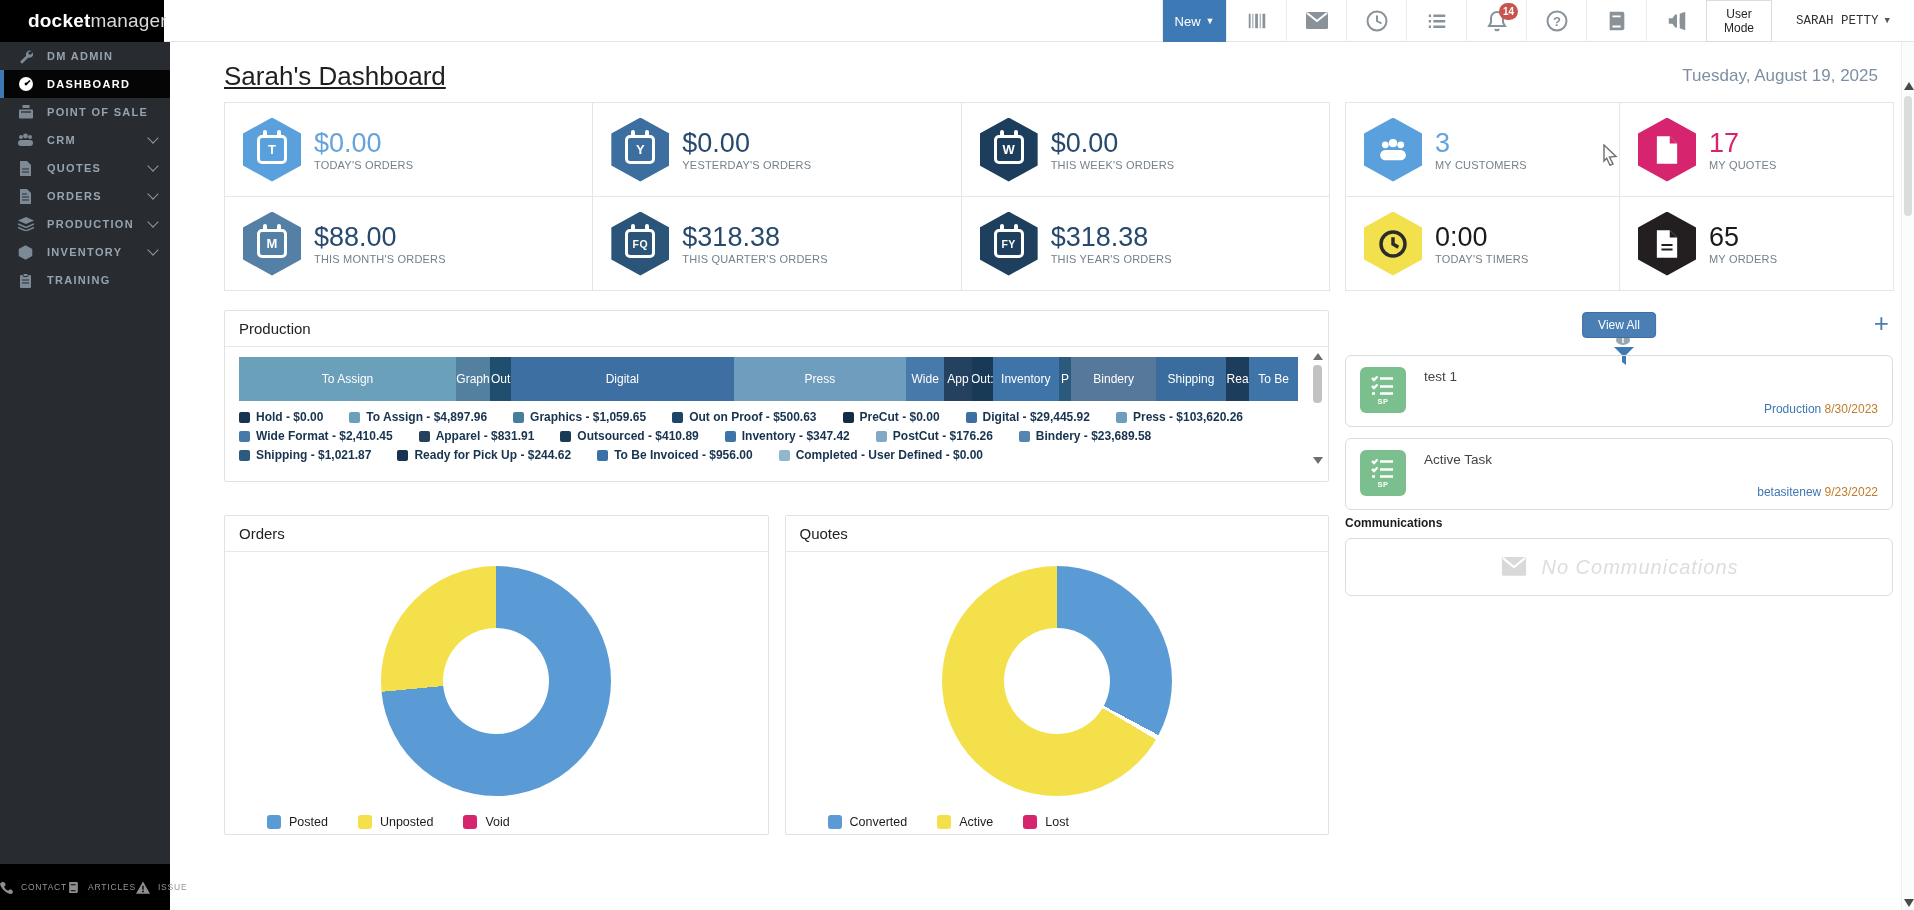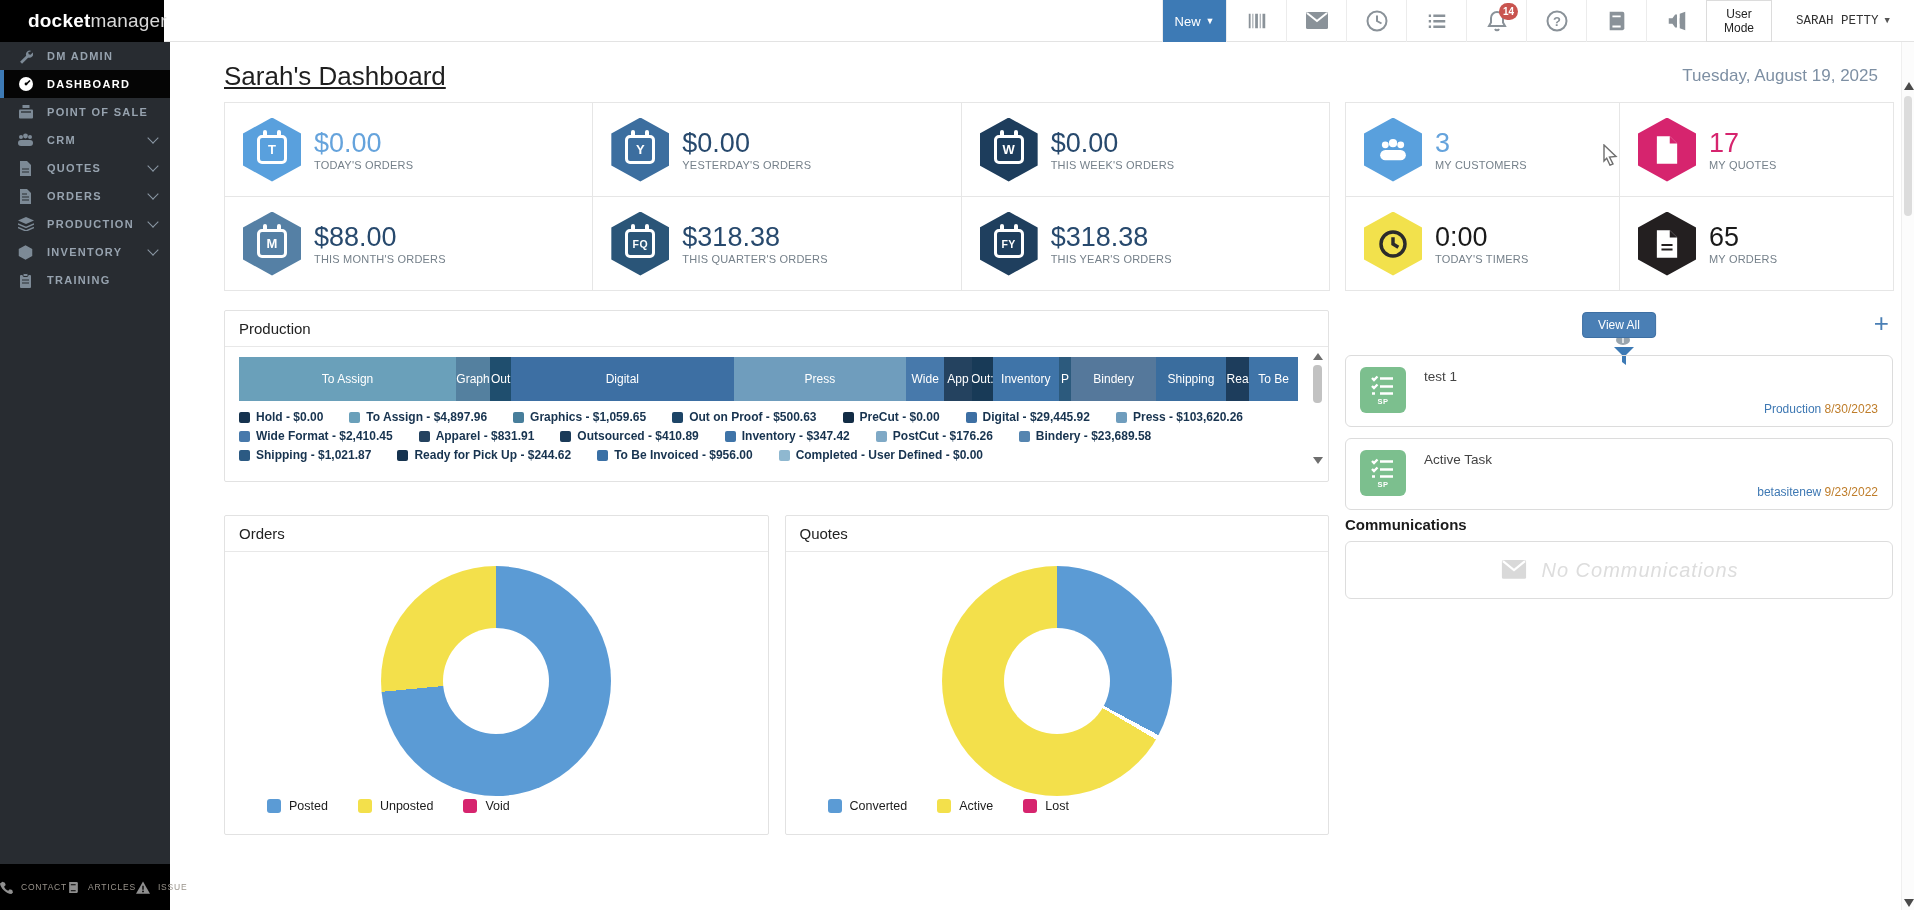--- a/index.html
+++ b/index.html
@@ -89,21 +89,21 @@
   .mini-scroll .dn { bottom:0; border-top:7px solid #6e6e6e; }
   .mini-scroll .thumb { position:absolute; top:12px; left:2px; width:9px; height:38px; background:#c2c2c2; border-radius:4px; }
 
   
   .charts-row { display:flex; gap:16px; margin-top:33px; }
   .chart-panel { width:547px; height:320px; }
   .donut { width:230px; height:230px; border-radius:50%; margin:14px auto 0; position:relative; }
   .donut::after { content:""; position:absolute; inset:27%; background:#fff; border-radius:50%; }
   .donut.orders { background:conic-gradient(#5b9bd5 0 73.5%, #f3e04b 73.5% 100%); }
   .donut.quotes { background:conic-gradient(#5b9bd5 0 32.8%, #ffffff 32.8% 33.5%, #f3e04b 33.5% 100%); }
-  .donut-legend { position:absolute; left:14px; bottom:21px; display:flex; gap:30px;padding-left:28px; }
+  .donut-legend { position:absolute; left:14px; bottom:5px; display:flex; gap:30px;padding-left:28px; }
   .dl-item { display:flex; align-items:center; gap:8px; font-size:12.5px; color:#1c1c1c; cursor:pointer; }
   .dl-sw { width:14px; height:14px; border-radius:3px; }
 
   
   .tasks-wrap { margin-top:20px; position:relative; height:180px; }
   .tasks-head { display:flex; align-items:center; height:34px; position:relative;flex-direction:column; }
   .tasks-title { font-size:18px; color:#333; }
   .info-dot { width:14px; height:14px; border-radius:50%; background:#9aa5ad; color:#fff; font-size:9px; font-weight:bold;
               display:flex; align-items:center; justify-content:center; margin:4px 0 0 8px; }
   .filter-ic { margin:2px 0 0 10px; cursor:pointer; }
@@ -112,21 +112,21 @@
   .plus-btn { position:absolute; right:4px; top:0; font-size:26px; color:#4a7fb5; font-weight:300; cursor:pointer; line-height:26px; }
   .task-card { border:1px solid #dcdcdc; border-radius:6px; height:72px; margin-top:11px; display:flex; padding:11px 14px; position:relative; cursor:pointer; }
   .task-ic { width:46px; height:46px; background:#7cbf8e; border-radius:6px; flex:none; display:flex; flex-direction:column; align-items:center; justify-content:center; gap:1px; }
   .task-ic .sp { color:#fff; font-size:7.5px; font-weight:bold; letter-spacing:.5px; }
   .task-title { font-size:13.5px; color:#444; margin:2px 0 0 18px; }
   .task-meta { position:absolute; right:14px; bottom:10px; font-size:12px; }
   .task-src { color:#3e78b3; }
   .task-date { color:#bf7d2a; }
 
   .comm-wrap { margin-top:26px; }
-  .comm-title { font-size:15px; color:#1c1c1c; font-weight:bold; padding-bottom:8px; }
+  .comm-title { font-size:12px; color:#1c1c1c; font-weight:bold; padding-bottom:8px; }
   .comm-box { border:1px solid #ddd; border-radius:6px; height:58px; display:flex; align-items:center; justify-content:center; gap:12px; }
   .comm-empty { font-size:20px; color:#ddd; font-style:italic; letter-spacing:1px; }
 
   
   .page-scroll { position:absolute; right:0; top:42px; bottom:0; width:13px; background:#fcfcfc; border-left:1px solid #efefef; z-index:50; }
   .page-scroll .up { position:absolute; top:40px; left:2px; width:0; height:0; border-left:5px solid transparent; border-right:5px solid transparent; border-bottom:8px solid #4a4a4a; }
   .page-scroll .dn { position:absolute; bottom:3px; left:2px; width:0; height:0; border-left:5px solid transparent; border-right:5px solid transparent; border-top:8px solid #4a4a4a; }
   .page-scroll .thumb { position:absolute; top:54px; left:2px; width:8px; height:120px; background:#dcdcdc; border-radius:4px; }
 
   .cursor { position:absolute; left:1600px; top:144px; z-index:99; pointer-events:none; }

